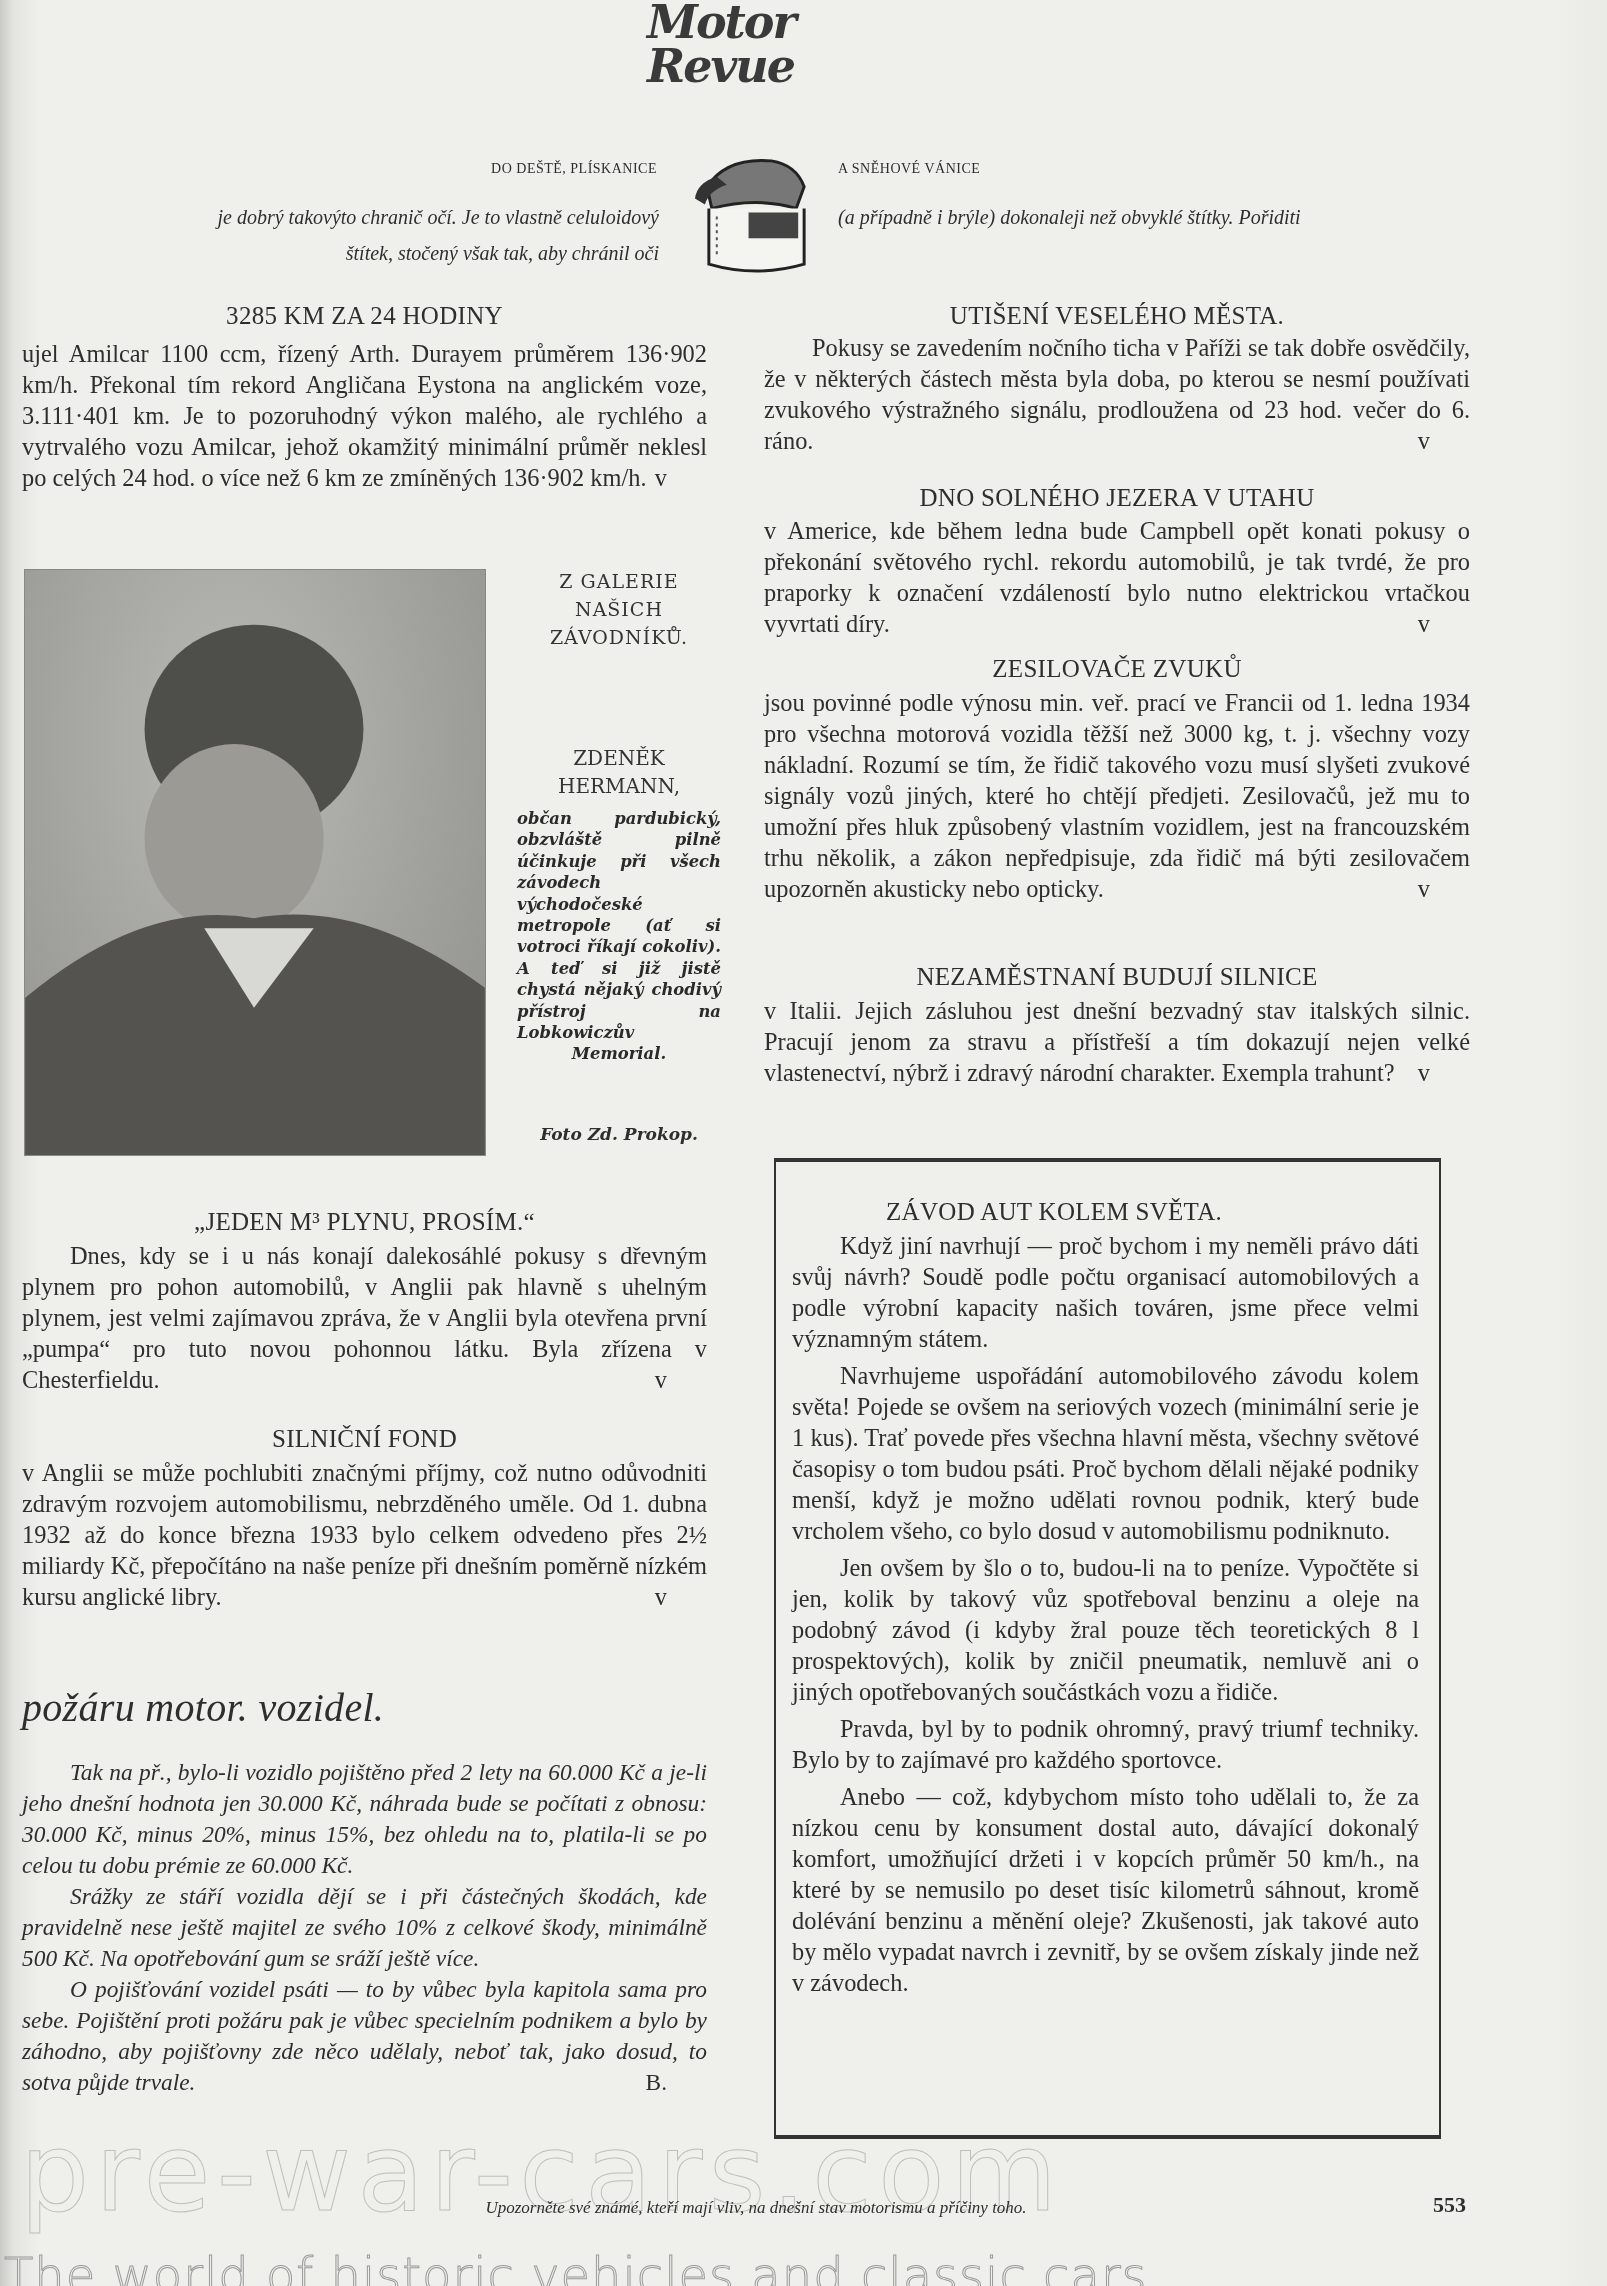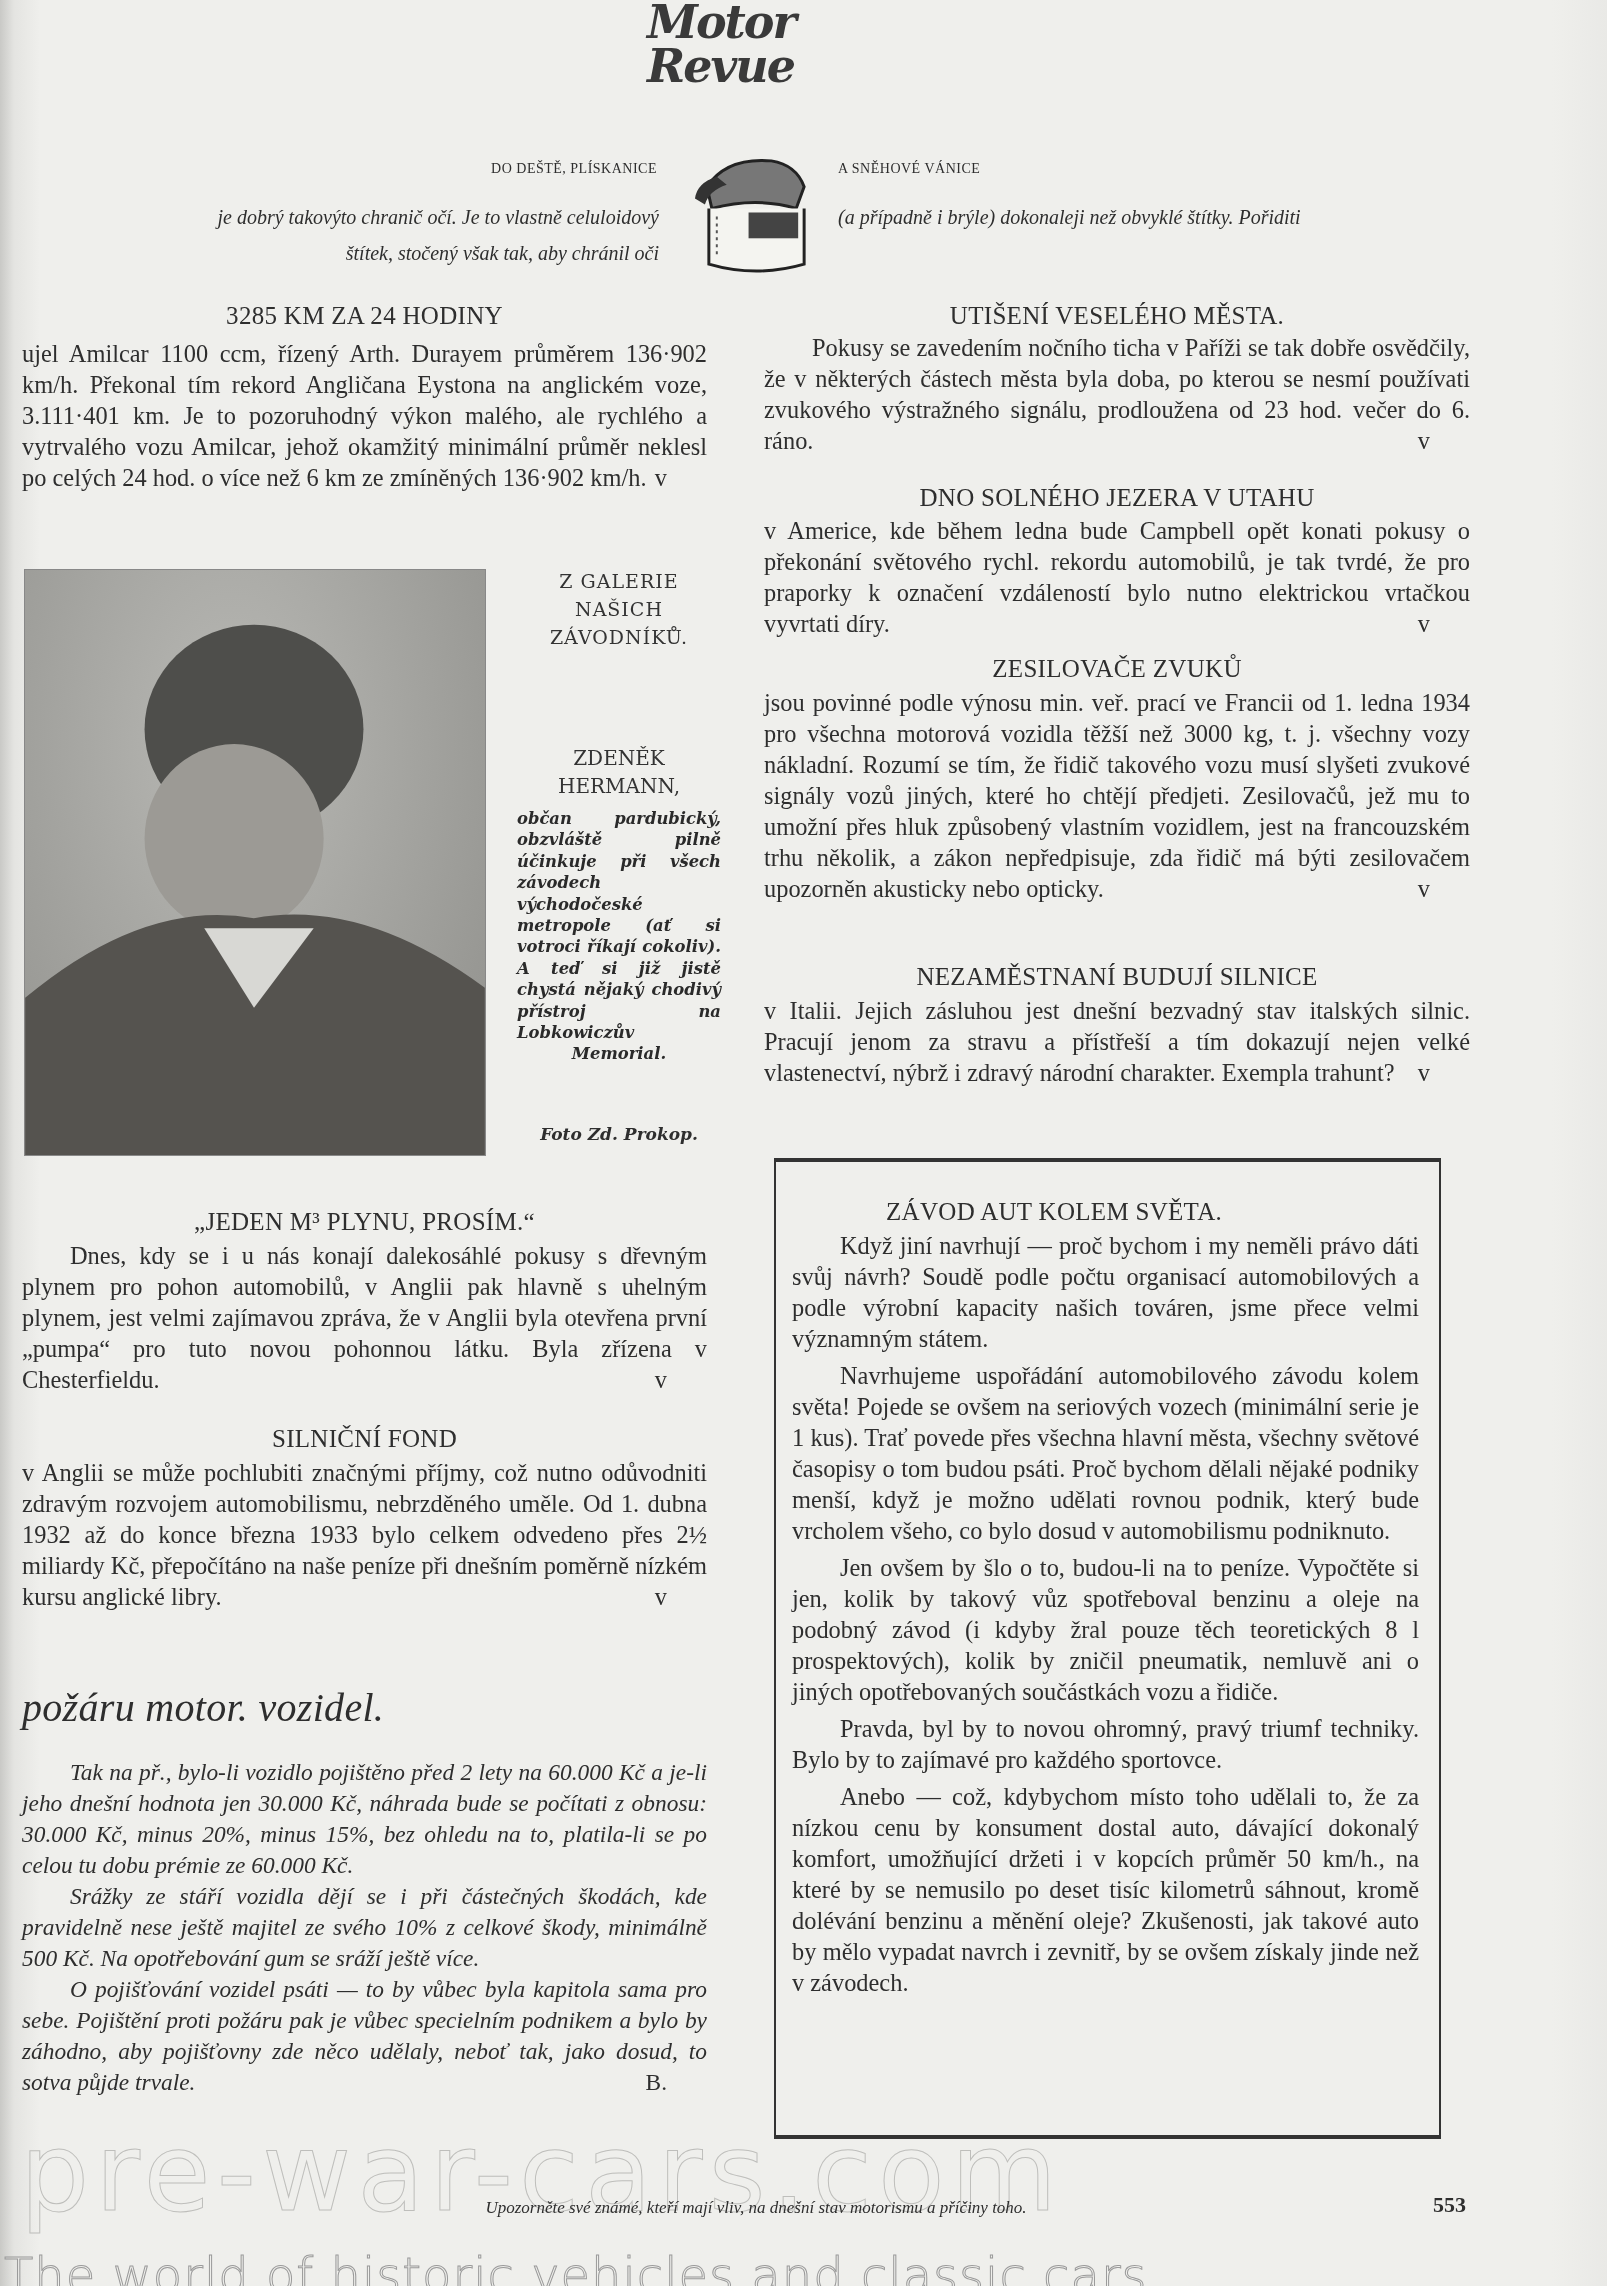--- a/index.html
+++ b/index.html
@@ -126,21 +126,21 @@
   <p class="indent" style="margin:0;">Srážky ze stáří vozidla dějí se i při částečných škodách, kde pravidelně nese ještě majitel ze svého 10% z celkové škody, minimálně 500 Kč. Na opotřebování gum se sráží ještě více.</p>
   <p class="indent" style="margin:0;"><span>O pojišťování vozidel psáti — to by vůbec byla kapitola sama pro sebe. Pojištění proti požáru pak je vůbec specielním podnikem a bylo by záhodno, aby pojišťovny zde něco udělaly, neboť tak, jako dosud, to sotva půjde trvale.</span> <span class="v-mark" style="font-style:normal;">B.</span></p>
 </div>
 
 <div class="abs boxed"></div>
 <div class="abs headline" style="top:1196px; left:796px; width:537px; text-align:left; padding-left:90px;">ZÁVOD AUT KOLEM SVĚTA.</div>
 <div class="abs body" style="top:1230px; left:792px; width:627px;">
   <p class="indent">Když jiní navrhují — proč bychom i my neměli právo dáti svůj návrh? Soudě podle počtu organisací automobilových a podle výrobní kapacity našich továren, jsme přece velmi významným státem.</p>
   <p class="indent" style="margin-top:6px;">Navrhujeme uspořádání automobilového závodu kolem světa! Pojede se ovšem na seriových vozech (minimální serie je 1 kus). Trať povede přes všechna hlavní města, všechny světové časopisy o tom budou psáti. Proč bychom dělali nějaké podniky menší, když je možno udělati rovnou podnik, který bude vrcholem všeho, co bylo dosud v automobilismu podniknuto.</p>
   <p class="indent" style="margin-top:6px;">Jen ovšem by šlo o to, budou-li na to peníze. Vypočtěte si jen, kolik by takový vůz spotřeboval benzinu a oleje na podobný závod (i kdyby žral pouze těch teoretických 8 l prospektových), kolik by zničil pneumatik, nemluvě ani o jiných opotřebovaných součástkách vozu a řidiče.</p>
-  <p class="indent" style="margin-top:6px;">Pravda, byl by to novou ohromný, pravý triumf techniky. Bylo by to zajímavé pro každého sportovce.</p>
+  <p class="indent" style="margin-top:6px;">Pravda, byl by to podnik ohromný, pravý triumf techniky. Bylo by to zajímavé pro každého sportovce.</p>
   <p class="indent" style="margin-top:6px;">Anebo — což, kdybychom místo toho udělali to, že za nízkou cenu by konsument dostal auto, dávající dokonalý komfort, umožňující držeti i v kopcích průměr 50 km/h., na které by se nemusilo po deset tisíc kilometrů sáhnout, kromě dolévání benzinu a měnění oleje? Zkušenosti, jak takové auto by mělo vypadat navrch i zevnitř, by se ovšem získaly jinde než v závodech.</p>
 </div>
 
 <div class="abs watermark-big">pre-war-cars.com</div>
 
 <div class="abs footer">Upozorněte své známé, kteří mají vliv, na dnešní stav motorismu a příčiny toho.</div>
 <div class="abs page-num">553</div>
 <div class="abs watermark">The world of historic vehicles and classic cars</div>
 
 

